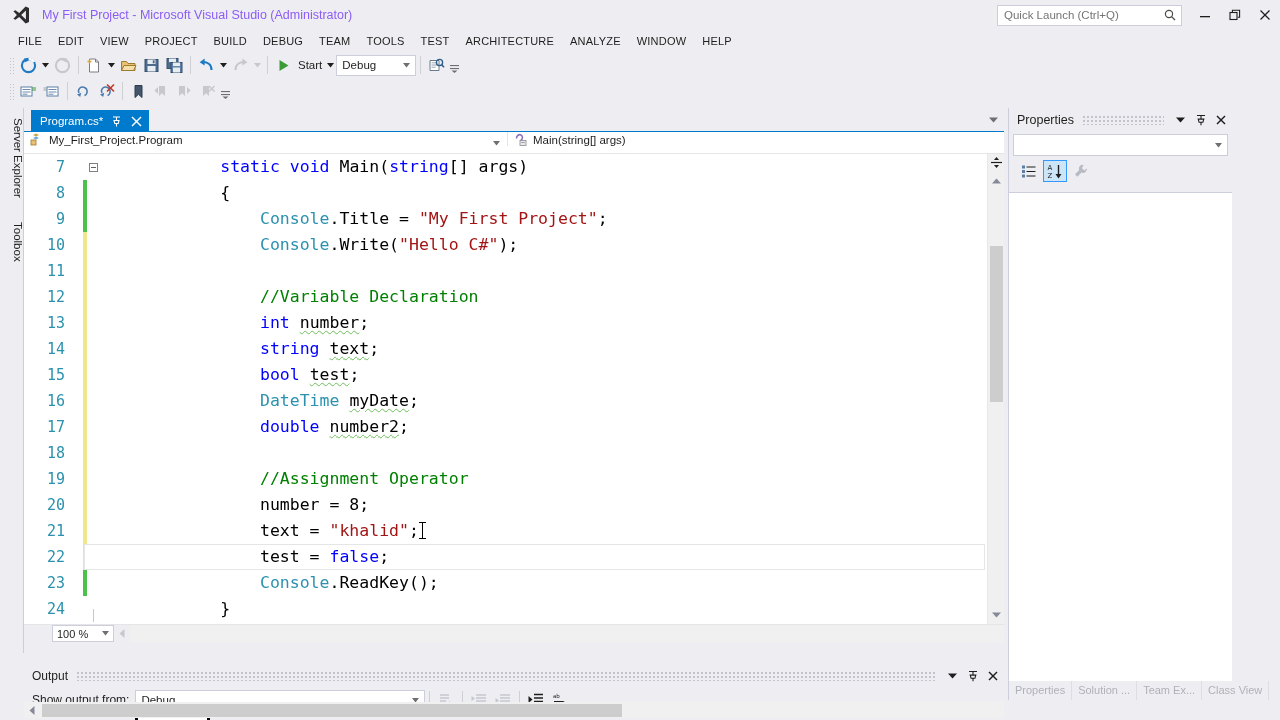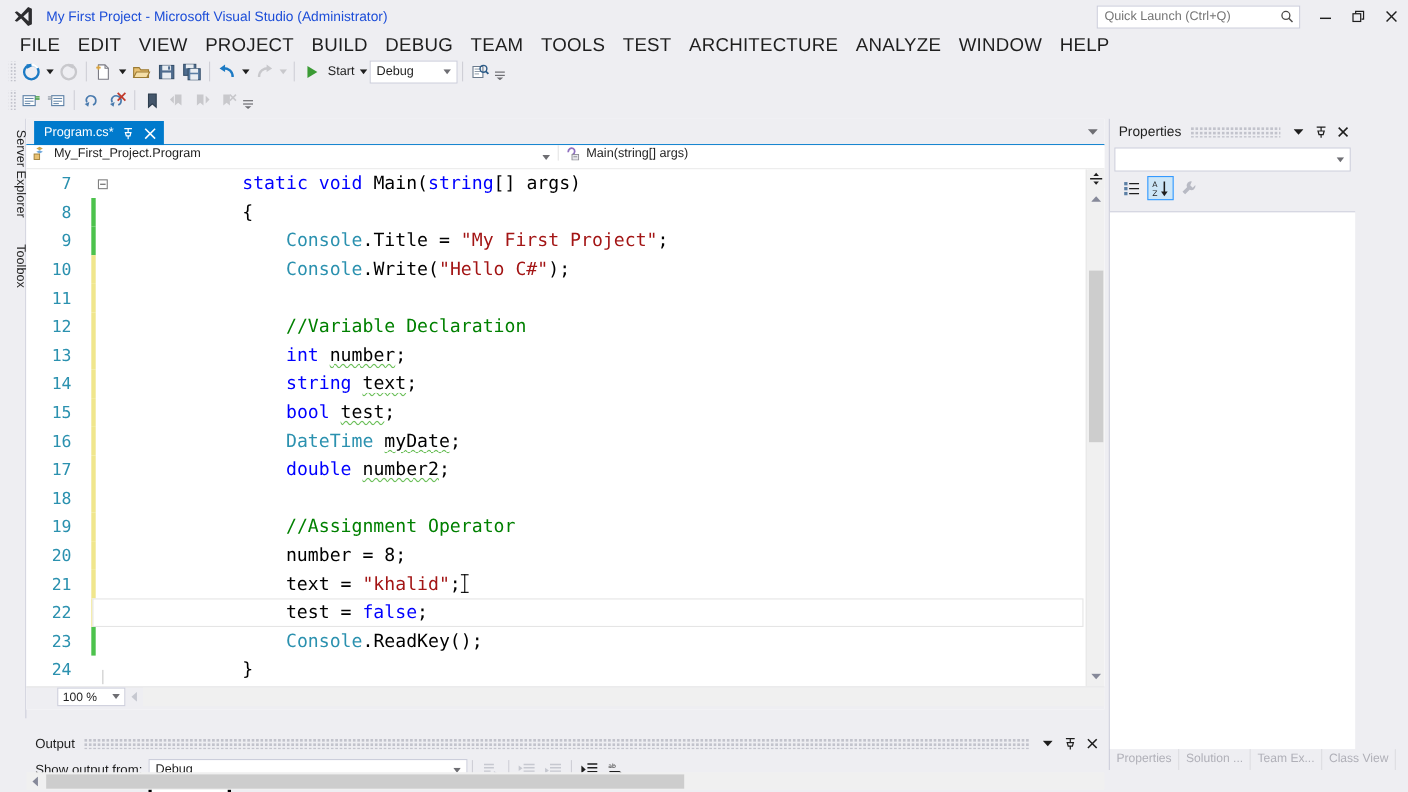--- a/index.html
+++ b/index.html
@@ -14,21 +14,21 @@
   }
   .app { position: relative; width: 1280px; height: 720px; background: #EEEEF2; }
 
   
   .titlebar {
     position: absolute; left: 0; top: 0; width: 1280px; height: 30px;
     background: #EEEEF2; display: flex; align-items: center;
   }
   .vs-logo { width: 30px; height: 30px; margin-left: 6px; display: flex; align-items: center; justify-content: center; }
   .title-text {
-    margin-left: 6px; font-size: 12.5px; color: #1d4ed8; white-space: nowrap;
+    margin-left: 6px; font-size: 12.5px; color: #8b5cf6; white-space: nowrap;
   }
   .titlebar-right {
     position: absolute; right: 0; top: 0; height: 30px; display: flex; align-items: center;
   }
   .quick-launch {
     width: 185px; height: 21px; background: #FFFFFF; border: 1px solid #CCCEDB;
     display: flex; align-items: center; padding: 0 4px 0 6px; margin-right: 8px;
   }
   .quick-launch input {
     border: 0; outline: 0; flex: 1; font-size: 11.5px; color: #808080;
@@ -38,21 +38,21 @@
   .winbtn {
     width: 30px; height: 30px; display: flex; align-items: center; justify-content: center;
   }
 
   
   .menubar {
     position: absolute; left: 0; top: 30px; width: 1280px; height: 22px;
     display: flex; align-items: center; padding-left: 10px;
   }
   .menu-item {
-    padding: 2px 8px; font-size: 17px; color: #1E1E1E; letter-spacing: .2px;
+    padding: 2px 8px; font-size: 11px; color: #1E1E1E; letter-spacing: .2px;
     cursor: default; white-space: nowrap;
   }
 
   
   .toolbar-row {
     position: absolute; left: 0; width: 1280px; height: 26px;
     display: flex; align-items: center; padding-left: 6px;
   }
   .toolbar-row.r1 { top: 52px; }
   .toolbar-row.r2 { top: 78px; }

